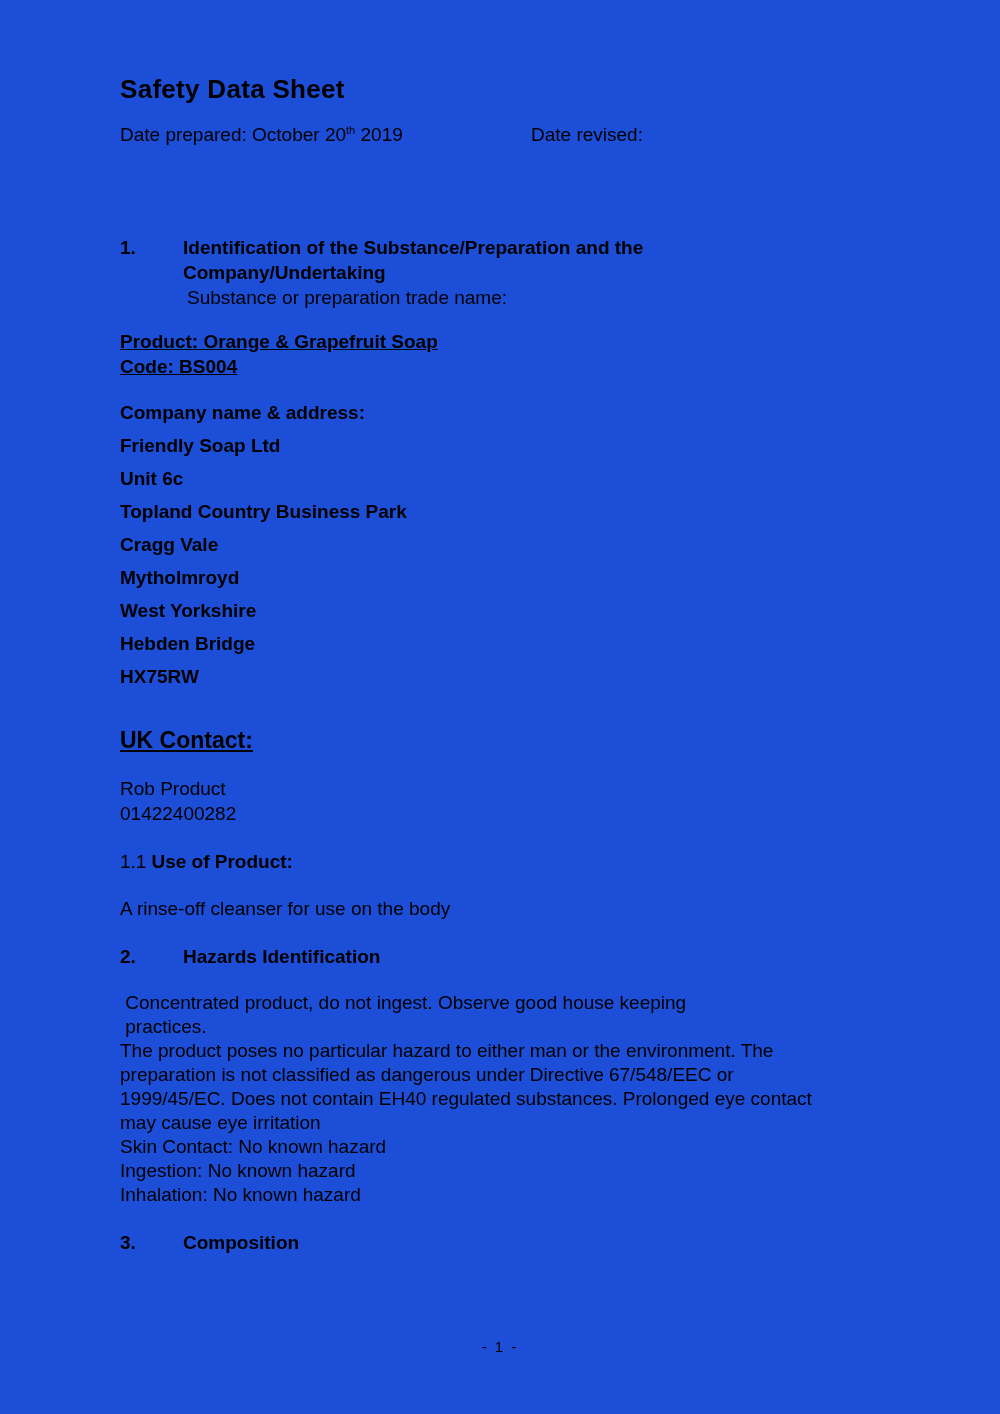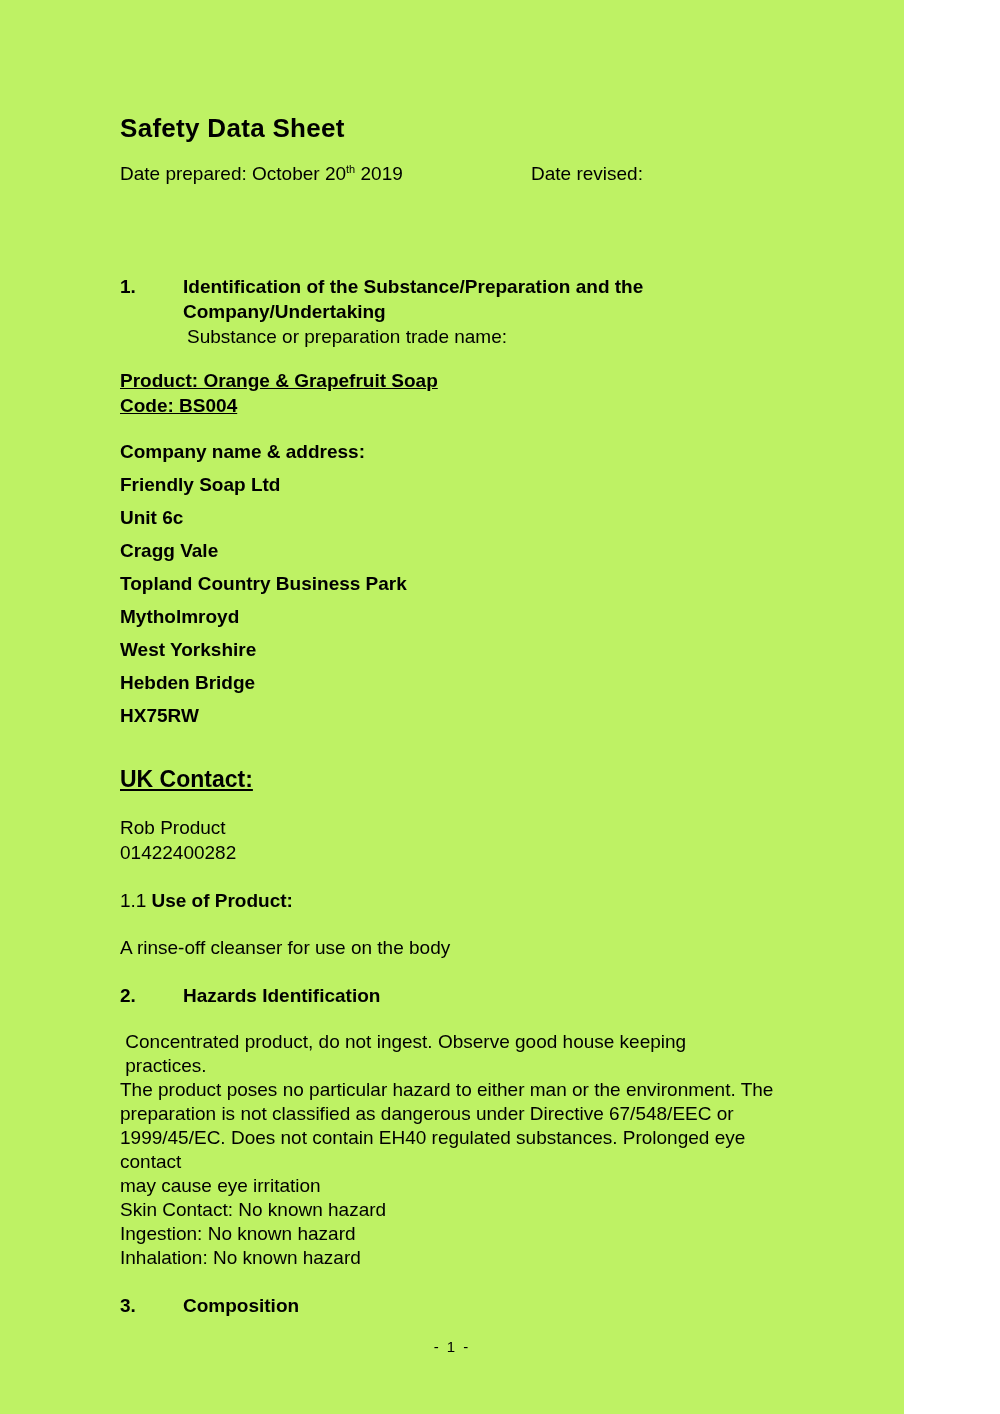--- a/index.html
+++ b/index.html
@@ -4,25 +4,25 @@
 <style>
   html, body {
     margin: 0;
     padding: 0;
     background: #ffffff;
     color: #000000;
     font-family: "Liberation Sans", sans-serif;
   }
   .page {
     position: relative;
-    width: 904px;
+    width: 1000px;
     height: 1414px;
     box-sizing: border-box;
-    padding: 112px 120px 0 120px;
-    background: #bef264;
+    padding: 73px 120px 0 120px;
+    background: #1d4ed8;
     overflow: hidden;
   }
   .title {
     margin: 0;
     font-size: 26px;
     line-height: 32px;
     font-weight: bold;
     letter-spacing: 0.3px;
   }
   .dateline {
@@ -139,22 +139,22 @@
   <div class="product-block">
     <div>Product: Orange &amp; Grapefruit Soap</div>
     <div>Code: BS004</div>
   </div>
 
   <div class="company-heading">Company name &amp; address:</div>
 
   <div class="address-block">
     <div class="addr-line">Friendly Soap Ltd</div>
     <div class="addr-line">Unit 6c</div>
+    <div class="addr-line">Topland Country Business Park</div>
     <div class="addr-line">Cragg Vale</div>
-    <div class="addr-line">Topland Country Business Park</div>
     <div class="addr-line">Mytholmroyd</div>
     <div class="addr-line">West Yorkshire</div>
     <div class="addr-line">Hebden Bridge</div>
     <div class="addr-line">HX75RW</div>
   </div>
 
   <div class="uk-contact">UK Contact:</div>
 
   <div class="contact-block">
     <div>Rob Product</div>

